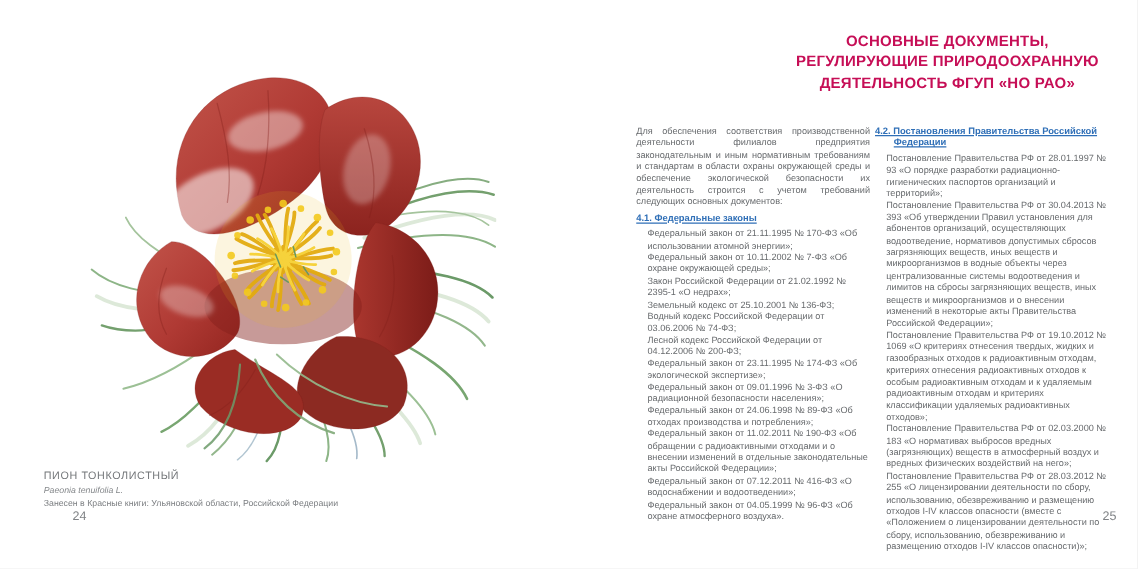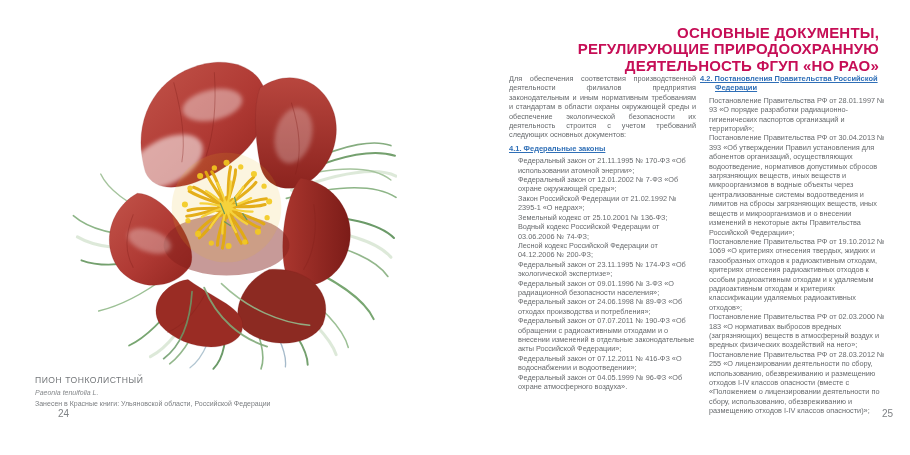--- a/index.html
+++ b/index.html
@@ -11,25 +11,25 @@
   .flower{position:absolute;left:52px;top:42px;width:345px;height:330px;}
   .caption{position:absolute;left:35px;top:375px;width:320px;color:#77797c;}
   .cap-title{font-size:8.6px;letter-spacing:.5px;margin-bottom:4px;color:#74777a;}
   .cap-latin{font-style:italic;font-size:7px;margin-bottom:3.5px;color:#85888b;}
   .cap-note{font-size:7px;color:#7b7e81;}
   .pagenum{position:absolute;font-size:10px;color:#7f8285;}
   .pagenum-left{left:58px;top:408px;}
   .pagenum-right{left:842px;top:408px;padding-left:40px;}
   
   .title{
-    position:absolute;top:25px;right:31px;margin:0;text-align:right;
-    color:#c60e56;font-size:15px;line-height:16.4px;font-weight:bold;letter-spacing:.2px;
+    position:absolute;top:25px;right:31px;margin:0;text-align:center;
+    color:#c60e56;font-size:12px;line-height:16.4px;font-weight:bold;letter-spacing:.2px;
   }
   .col{
-    position:absolute;top:74px;color:#676a6d;font-size:7.3px;line-height:9.4px;
+    position:absolute;top:100px;color:#676a6d;font-size:7.3px;line-height:9.4px;
   }
   .col-a{left:509px;width:187px;}
   .col-b{left:700px;width:189px;}
   .intro{margin:0 0 4px 0;text-align:justify;}
   .sec{
     margin:2px 0 3px 0;font-size:7.5px;line-height:9.4px;
     color:#2f6fb7;font-weight:bold;text-decoration:underline;
   }
   .col-b .sec{margin-top:0;}
   .hang{padding-left:15px;text-indent:-15px;}
@@ -196,29 +196,29 @@
     <span>ОСНОВНЫЕ ДОКУМЕНТЫ,</span><br>
     <span>РЕГУЛИРУЮЩИЕ ПРИРОДООХРАННУЮ</span><br>
     <span>ДЕЯТЕЛЬНОСТЬ ФГУП «НО РАО»</span>
   </h1>
 
   <div class="col col-a">
     <p class="intro">Для обеспечения соответствия производственной деятельности филиалов предприятия законодательным и иным нормативным требованиям и стандартам в области охраны окружающей среды и обеспечение экологической безопасности их деятельность строится с учетом требований следующих основных документов:</p>
     <h2 class="sec">4.1. Федеральные законы</h2>
     <div class="laws">
         <div class="law-item">Федеральный закон от 21.11.1995 № 170-ФЗ «Об использовании атомной энергии»;</div>
-        <div class="law-item">Федеральный закон от 12.01.2002 № 7-ФЗ «Об охране окружающей среды»;</div>
+        <div class="law-item">Федеральный закон от 10.11.2002 № 7-ФЗ «Об охране окружающей среды»;</div>
         <div class="law-item">Закон Российской Федерации от 21.02.1992 № 2395-1 «О недрах»;</div>
         <div class="law-item">Земельный кодекс от 25.10.2001 № 136-ФЗ;</div>
         <div class="law-item">Водный кодекс Российской Федерации от 03.06.2006 № 74-ФЗ;</div>
         <div class="law-item">Лесной кодекс Российской Федерации от 04.12.2006 № 200-ФЗ;</div>
         <div class="law-item">Федеральный закон от 23.11.1995 № 174-ФЗ «Об экологической экспертизе»;</div>
         <div class="law-item">Федеральный закон от 09.01.1996 № 3-ФЗ «О радиационной безопасности населения»;</div>
         <div class="law-item">Федеральный закон от 24.06.1998 № 89-ФЗ «Об отходах производства и потребления»;</div>
-        <div class="law-item">Федеральный закон от 07.07.2011 № 190-ФЗ «Об обращении с радиоактивными отходами и о внесении изменений в отдельные законодательные акты Российской Федерации»;</div>
+        <div class="law-item">Федеральный закон от 11.02.2011 № 190-ФЗ «Об обращении с радиоактивными отходами и о внесении изменений в отдельные законодательные акты Российской Федерации»;</div>
         <div class="law-item">Федеральный закон от 07.12.2011 № 416-ФЗ «О водоснабжении и водоотведении»;</div>
         <div class="law-item">Федеральный закон от 04.05.1999 № 96-ФЗ «Об охране атмосферного воздуха».</div>
       </div>
   </div>
 
   <div class="col col-b">
     <h2 class="sec hang">4.2. Постановления Правительства Российской Федерации</h2>
     <div class="laws">
         <div class="law-item">Постановление Правительства РФ от 28.01.1997 № 93 «О порядке разработки радиационно-гигиенических паспортов организаций и территорий»;</div>
         <div class="law-item">Постановление Правительства РФ от 30.04.2013 № 393 «Об утверждении Правил установления для абонентов организаций, осуществляющих водоотведение, нормативов допустимых сбросов загрязняющих веществ, иных веществ и микроорганизмов в водные объекты через централизованные системы водоотведения и лимитов на сбросы загрязняющих веществ, иных веществ и микроорганизмов и о внесении изменений в некоторые акты Правительства Российской Федерации»;</div>

